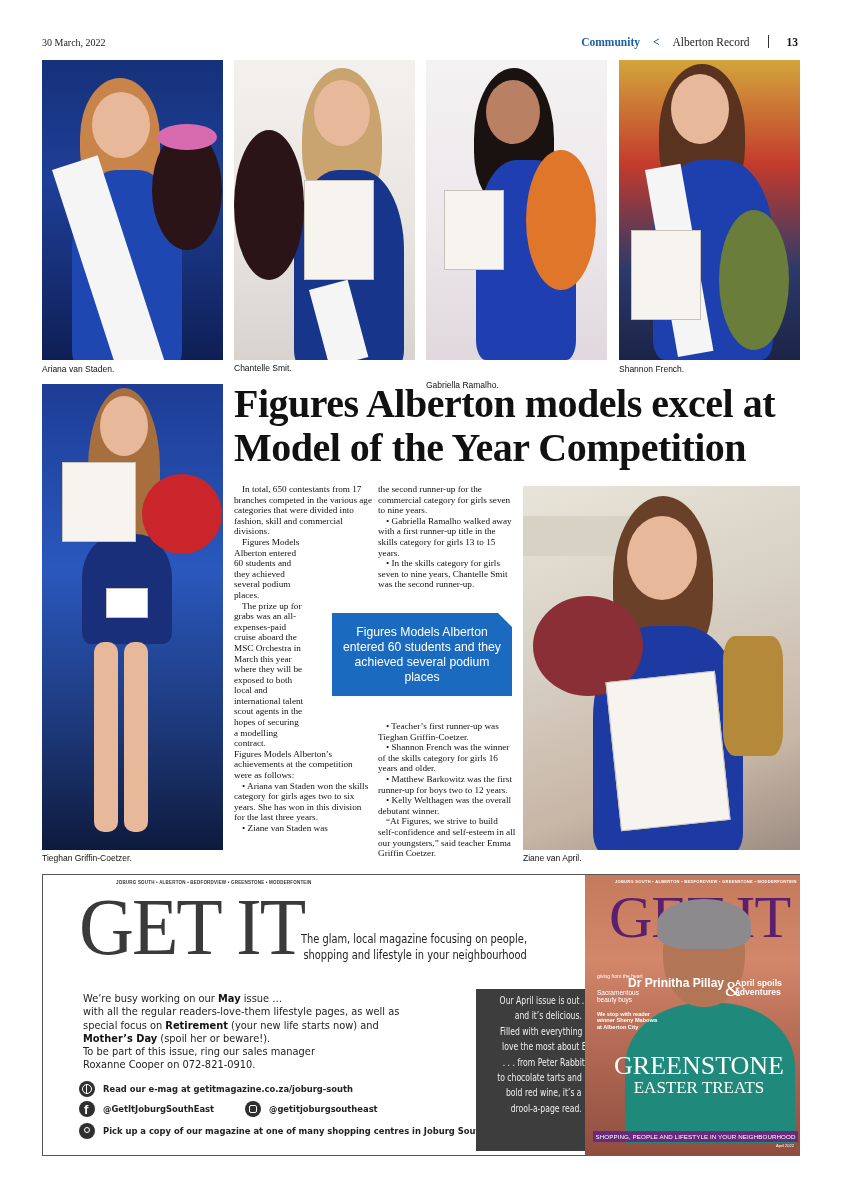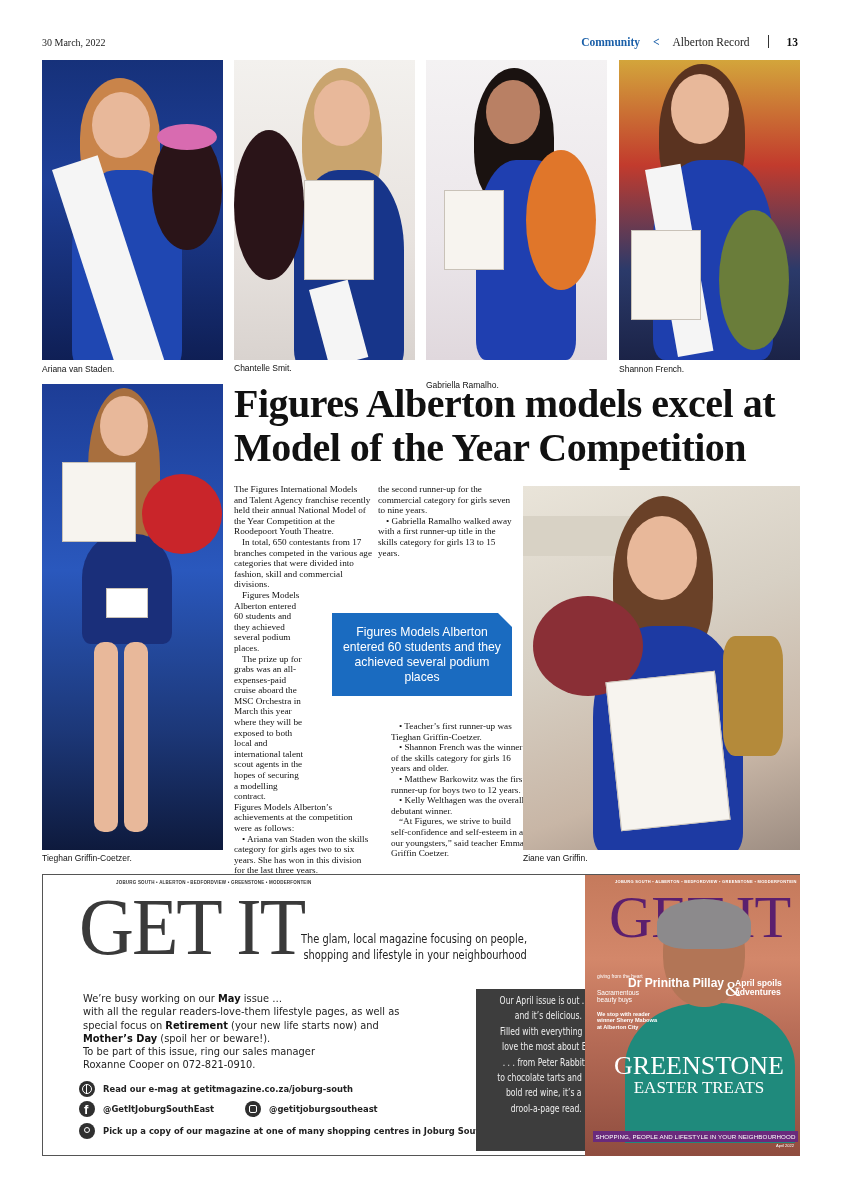--- a/index.html
+++ b/index.html
@@ -44,21 +44,21 @@
     .headline { position: absolute; left: 234px; top: 382px; width: 566px; font-family: "Liberation Serif", serif;
       font-size: 40px; line-height: 44px; color: #111; letter-spacing: -0.5px; }
 
     
     .col { position: absolute; font-family: "Liberation Serif", serif; font-size: 9.2px; line-height: 10.6px; color: #111; }
     .col p { text-indent: 8px; }
     .col p.noindent { text-indent: 0; }
     .col .sub { font-weight: normal; text-indent: 0; }
     .col1 { left: 234px; top: 484px; width: 138px; }
     .col2 { left: 378px; top: 484px; width: 138px; }
-    .col2b { left: 378px; top: 721px; width: 138px; margin-left: 13px; }
+    .col2b { left: 378px; top: 721px; width: 138px; }
 
     .pullquote { position: absolute; left: 332px; top: 613px; width: 180px; height: 83px; background: #1a6bc0;
       color: #fff; font-family: "Liberation Sans", sans-serif; font-size: 12.2px; line-height: 15px;
       text-align: center; padding: 12px 8px 0 8px; }
     .pullquote::after { content: ""; position: absolute; right: 0; top: 0; width: 0; height: 0;
       border-top: 14px solid #fff; border-left: 14px solid transparent; }
 
     
     .ad { position: absolute; left: 42px; top: 874px; width: 758px; height: 282px; border: 1px solid #555; background: #fff; }
     .ad-strap { position: absolute; left: 73px; top: 5px; font-family: "Liberation Sans", sans-serif; font-weight: bold;
@@ -166,55 +166,55 @@
   <div class="cert" style="left:64px;top:204px;width:42px;height:30px;background:#fff;"></div>
 </div>
 <div class="caption" style="left:42px;top:853px;">Tieghan Griffin-Coetzer.</div>
 
 <h1 class="headline">
   <span style="display:block;">Figures Alberton models excel at</span>
   <span style="display:block;">Model of the Year Competition</span>
 </h1>
 
 <div class="col col1">
-  <p class="noindent">The Figures International Models and Talent Agency franchise recently held their annual National Model of the Year Competition at the Roodepoort Youth Theatre.</p>
   <p>In total, 650 contestants from 17 branches competed in the various age categories that were divided into fashion, skill and commercial divisions.</p>
   <p style="width:70px;">Figures Models Alberton entered 60 students and they achieved several podium places.</p>
   <p style="padding-right:0;">
     <span style="display:block;width:70px;">The prize up for grabs was an all-expenses-paid cruise aboard the MSC Orchestra in March this year where they will be exposed to both local and international talent scout agents in the hopes of securing a modelling contract.</span>
   </p>
   <p class="sub">Figures Models Alberton’s achievements at the competition were as follows:</p>
   <p>• Ariana van Staden won the skills category for girls ages two to six years. She has won in this division for the last three years.</p>
   <p>• Ziane van Staden was</p>
 </div>
 
 <div class="col col2">
   <p class="noindent">the second runner-up for the commercial category for girls seven to nine years.</p>
   <p>• Gabriella Ramalho walked away with a first runner-up title in the skills category for girls 13 to 15 years.</p>
+  <p>• In the skills category for girls seven to nine years, Chantelle Smit was the second runner-up.</p>
 </div>
 <div class="col col2b">
   <p>• Teacher’s first runner-up was Tieghan Griffin-Coetzer.</p>
   <p>• Shannon French was the winner of the skills category for girls 16 years and older.</p>
   <p>• Matthew Barkowitz was the first runner-up for boys two to 12 years.</p>
   <p>• Kelly Welthagen was the overall debutant winner.</p>
   <p>“At Figures, we strive to build self-confidence and self-esteem in all our youngsters,” said teacher Emma Griffin Coetzer.</p>
 </div>
 
 <div class="pullquote">Figures Models Alberton entered 60 students and they achieved several podium places</div>
 
 <div class="photo p6">
   <div style="position:absolute;left:0;top:30px;width:120px;height:40px;background:#d8d2c5;"></div>
   <div class="fig-hair" style="left:90px;top:10px;width:100px;height:170px;background:#6a4128;"></div>
   <div class="fig-head" style="left:104px;top:30px;width:70px;height:84px;"></div>
   <div class="fig-body" style="left:70px;top:140px;width:150px;height:230px;background:#1d3aa3;"></div>
   <div class="bouquet" style="left:10px;top:110px;width:110px;height:100px;background:#8a2f36;"></div>
   <div class="cert" style="left:90px;top:190px;width:110px;height:150px;transform:rotate(-6deg);"></div>
   <div class="bouquet" style="left:200px;top:150px;width:60px;height:120px;background:#b48a3a;border-radius:20%;"></div>
 </div>
-<div class="caption" style="left:523px;top:853px;">Ziane van Griffin.</div>
+<div class="caption" style="left:523px;top:853px;">Ziane van April.</div>
 
 <div class="ad">
   <div class="ad-strap">JOBURG SOUTH • ALBERTON • BEDFORDVIEW • GREENSTONE • MODDERFONTEIN</div>
   <div class="ad-logo">GET IT</div>
   <div class="ad-tag">
     <div>The glam, local magazine focusing on people,</div>
     <div style="padding-left:3px;">shopping and lifestyle in your neighbourhood</div>
   </div>
 
   <div class="ad-body">

